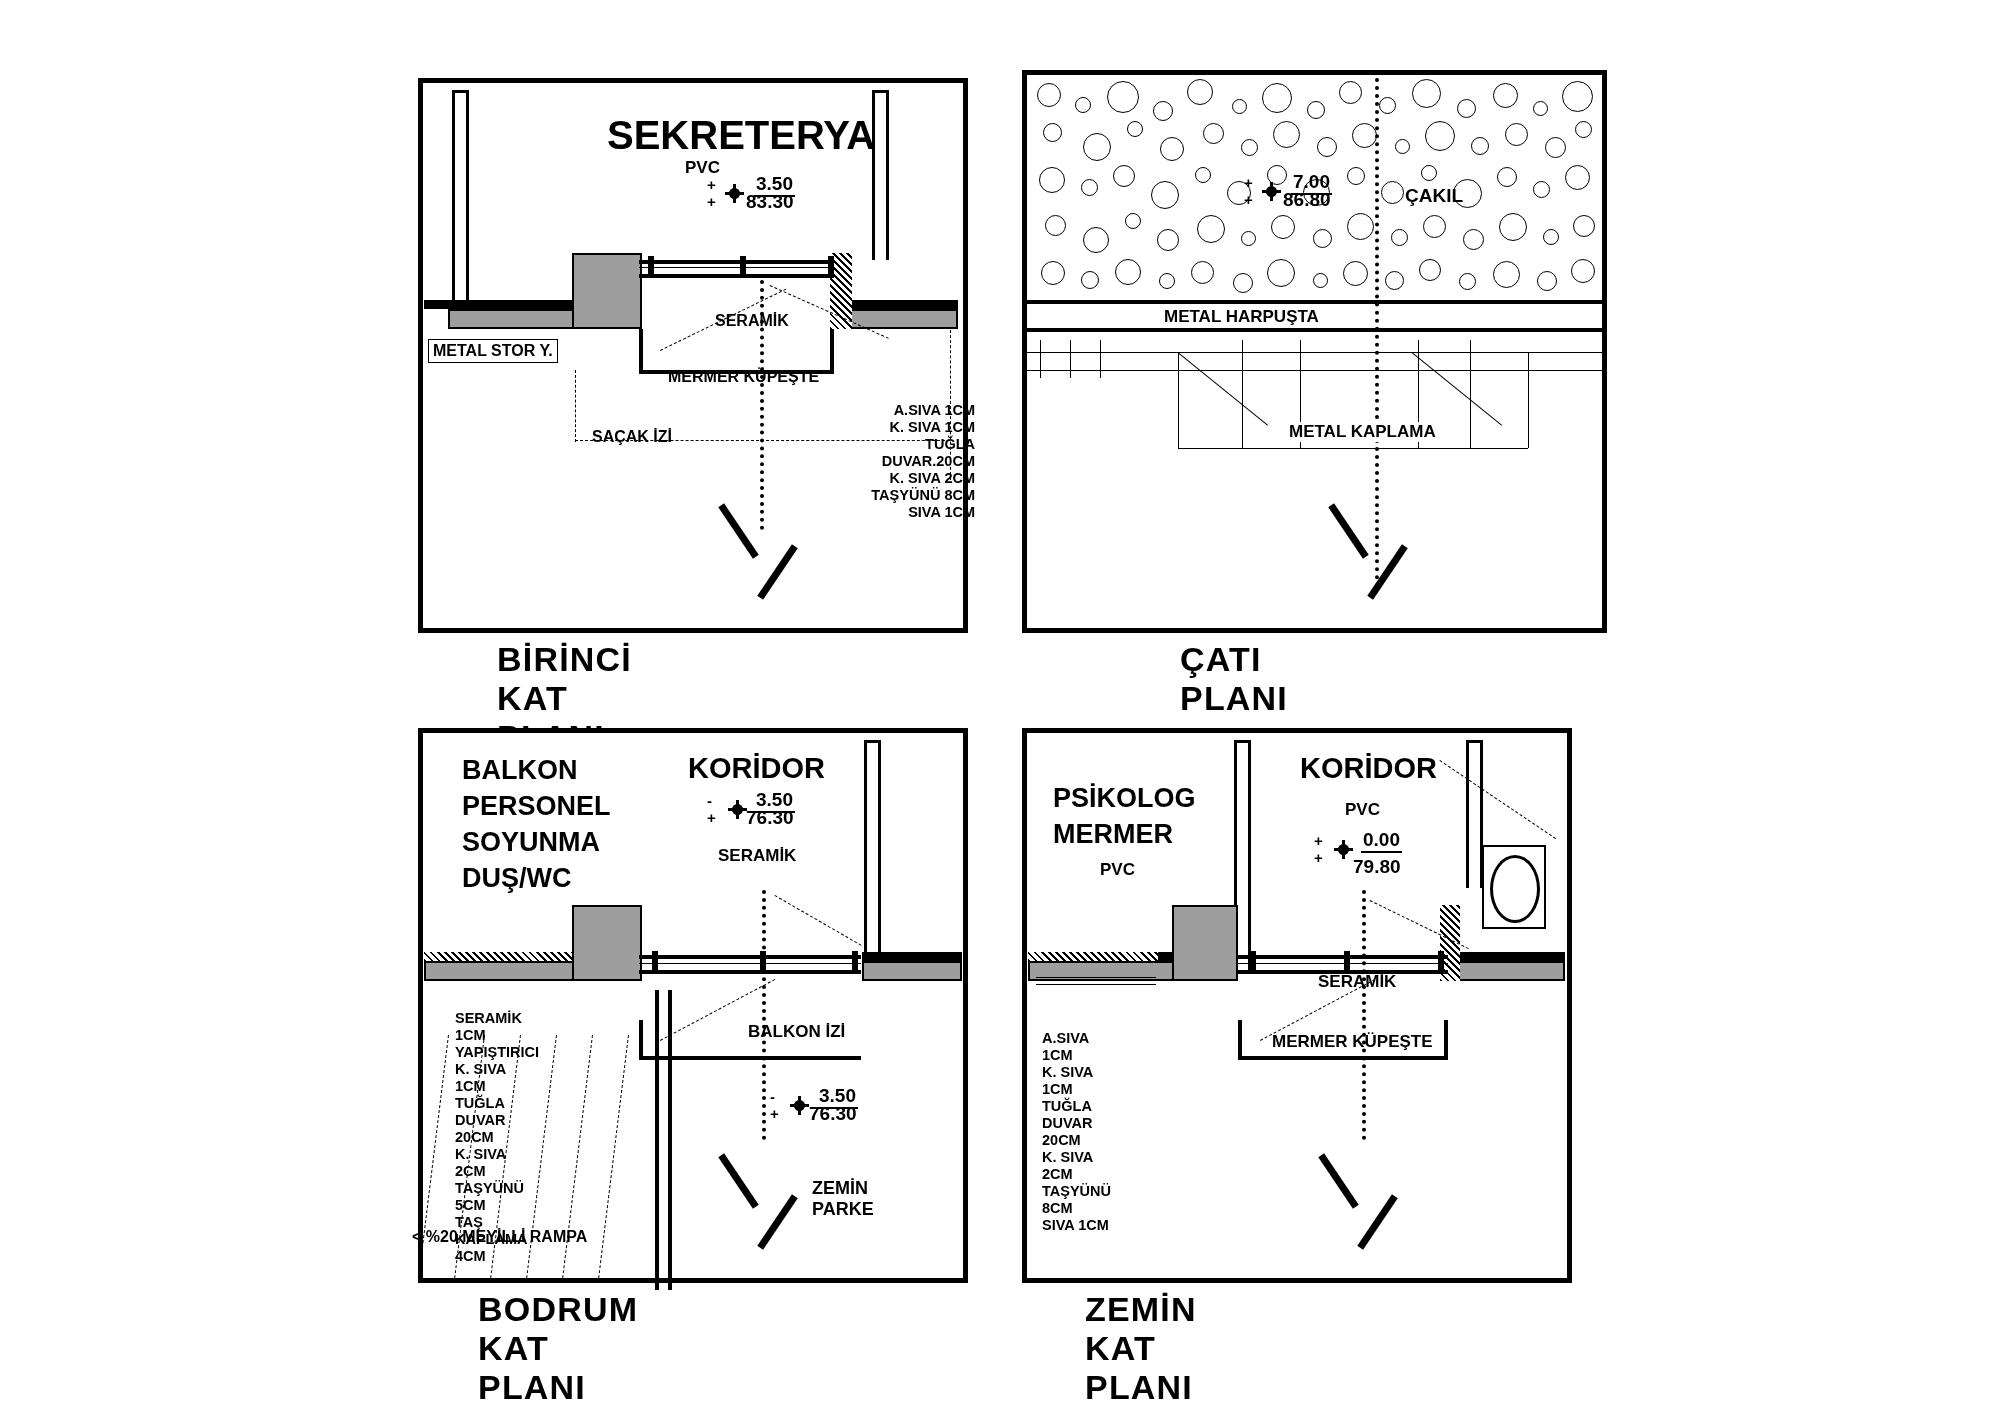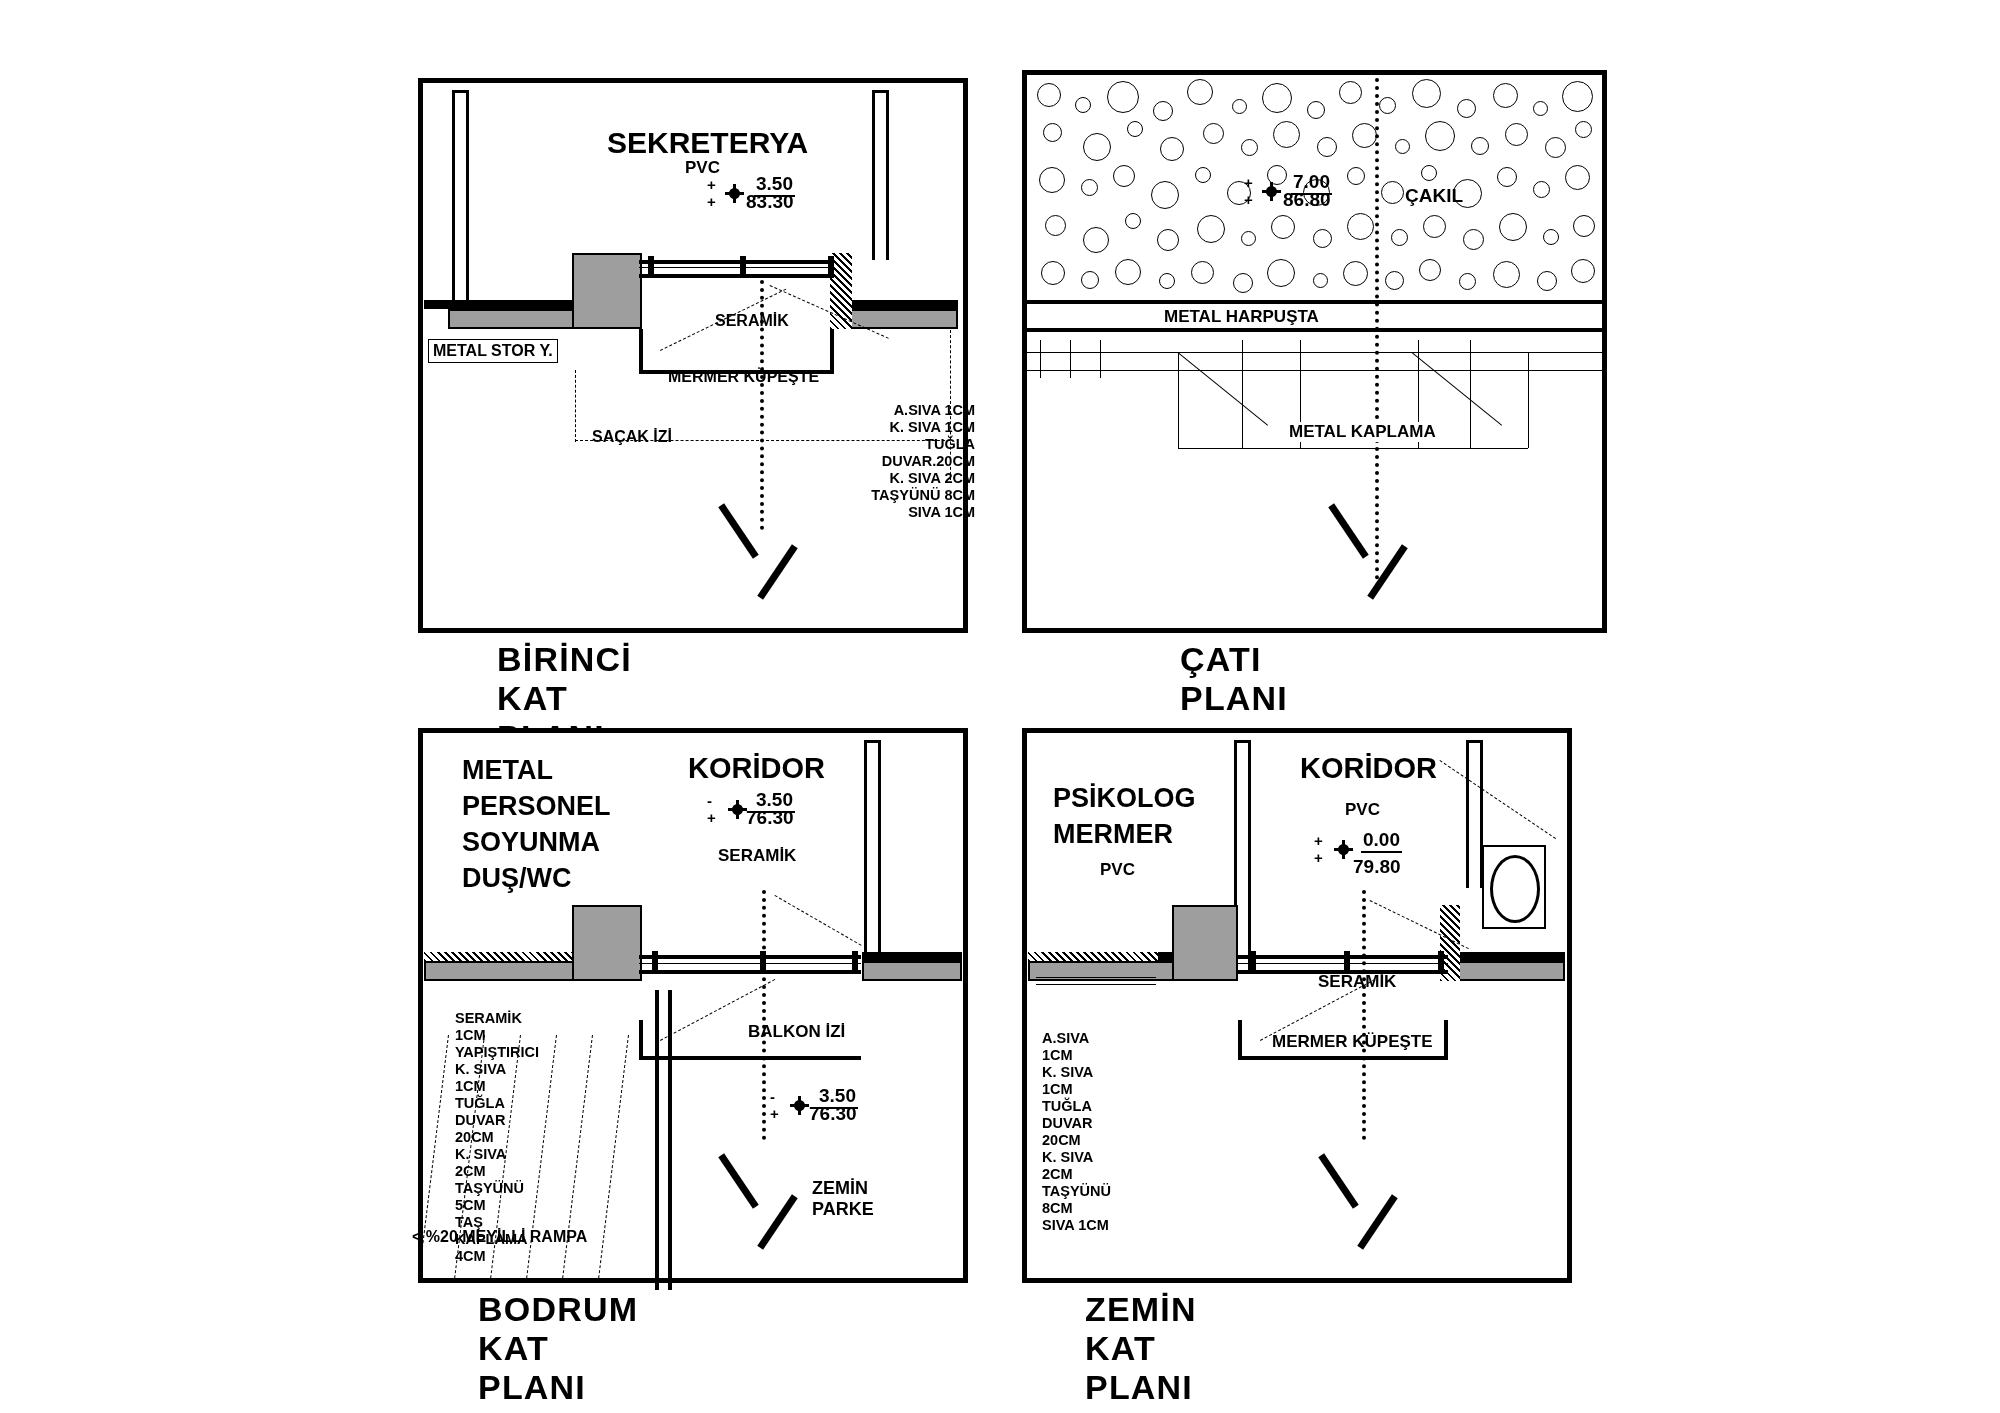--- a/index.html
+++ b/index.html
@@ -76,21 +76,21 @@
 
     <div class="dashed-line" style="left:660px;top:350px;width:140px;transform:rotate(-26deg);transform-origin:left top;"></div>
     <div class="dashed-line" style="left:770px;top:285px;width:130px;transform:rotate(24deg);transform-origin:left top;"></div>
     <div class="dashed-v" style="left:950px;top:330px;height:150px;"></div>
     <div class="dashed-line" style="left:575px;top:440px;width:375px;"></div>
     <div class="dashed-v" style="left:575px;top:370px;height:72px;"></div>
 
     <div class="dotted-v" style="left:760px;top:280px;height:250px;"></div>
     <div class="arrowv" style="left:735px;top:500px;width:100px;height:110px;"></div>
 
-    <div class="lbl" style="left:607px;top:126px;font-size:30px;">SEKRETERYA</div>
+    <div class="lbl" style="left:607px;top:113px;font-size:40px;">SEKRETERYA</div>
     <div class="lbl" style="left:685px;top:158px;font-size:17px;">PVC</div>
 
     <div class="lvlmark" style="left:725px;top:184px;">
         <i></i>
       </div>
     <div class="lvl" style="left:707px;top:176px;">
       <div class="row">
           <span class="sign">+</span>
           <span class="val topv" style="margin-left:36px;">3.50</span>
         </div>
@@ -274,21 +274,21 @@
     <div class="dashed-v" style="left:484px;top:1035px;height:245px;transform:rotate(7deg);transform-origin:top;"></div>
     <div class="dashed-v" style="left:520px;top:1035px;height:245px;transform:rotate(7deg);transform-origin:top;"></div>
     <div class="dashed-v" style="left:556px;top:1035px;height:245px;transform:rotate(7deg);transform-origin:top;"></div>
     <div class="dashed-v" style="left:592px;top:1035px;height:245px;transform:rotate(7deg);transform-origin:top;"></div>
     <div class="dashed-v" style="left:628px;top:1035px;height:245px;transform:rotate(7deg);transform-origin:top;"></div>
 
     <div class="dotted-v" style="left:762px;top:890px;height:250px;"></div>
     <div class="arrowv" style="left:735px;top:1150px;width:100px;height:110px;"></div>
 
     <div class="lbl" style="left:462px;top:752px;font-size:27px;line-height:36px;">
-      <div>METAL</div>
+      <div>BALKON</div>
       <div>PERSONEL</div>
       <div>SOYUNMA</div>
       <div>DUŞ/WC</div>
     </div>
 
     <div class="lbl" style="left:688px;top:752px;font-size:29px;">KORİDOR</div>
 
     <div class="lvlmark" style="left:728px;top:800px;">
         <i></i>
       </div>

